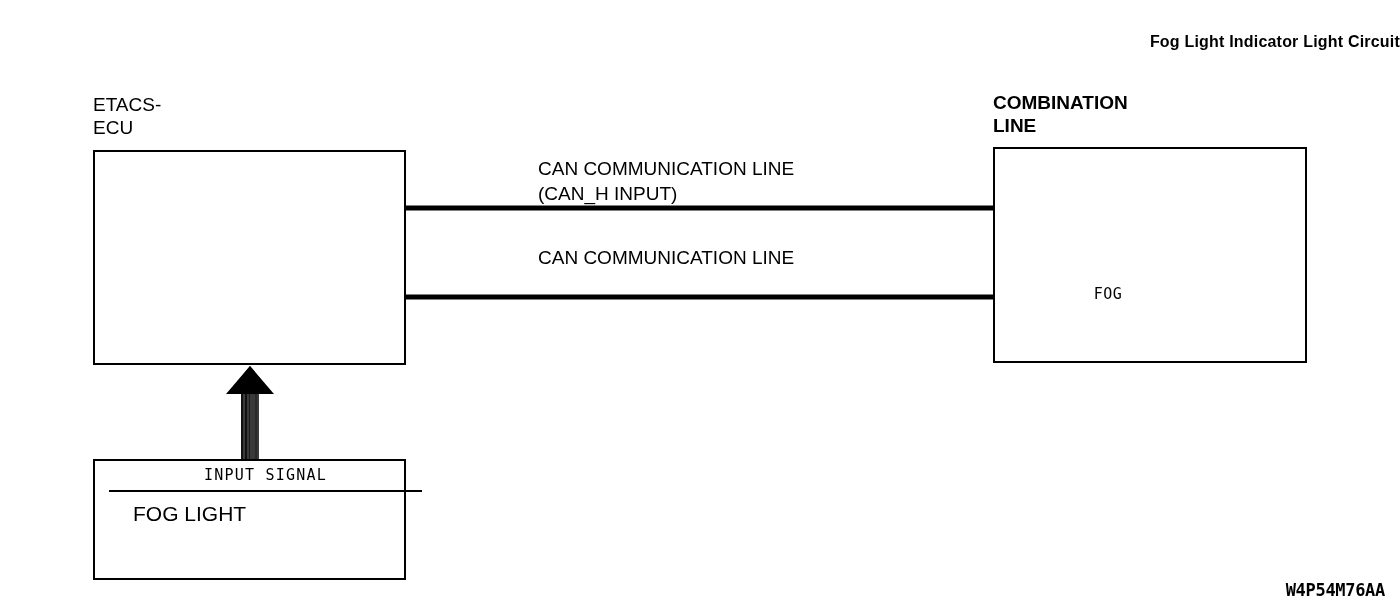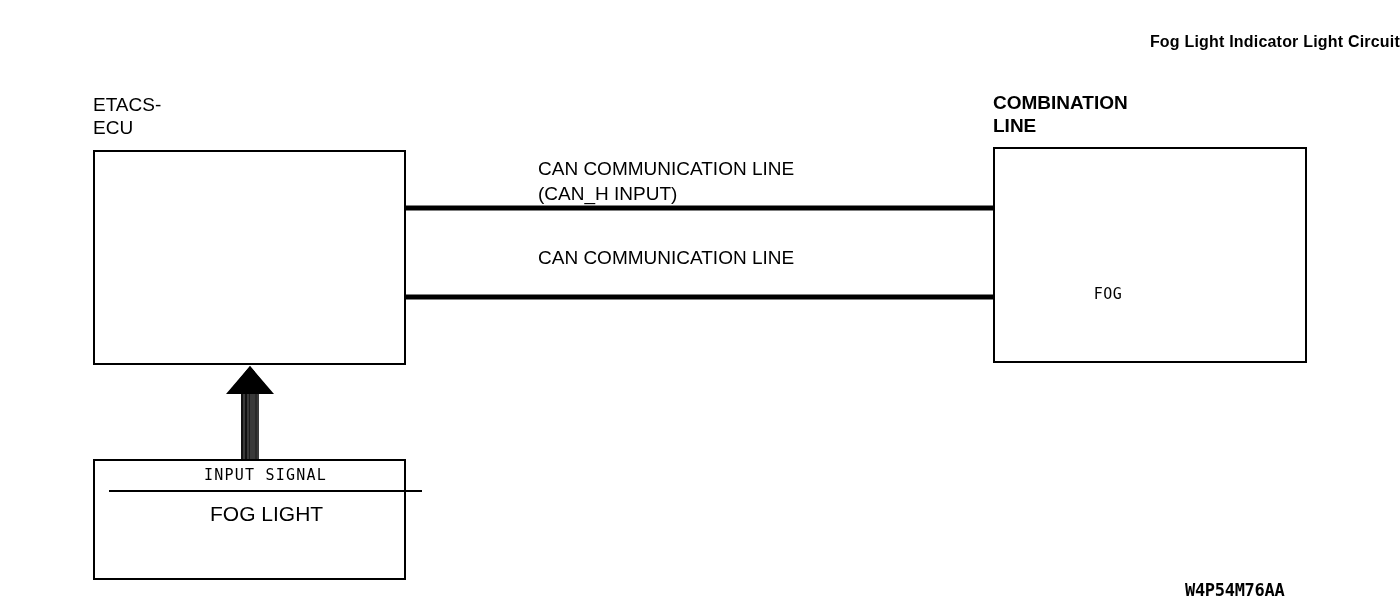--- a/index.html
+++ b/index.html
@@ -57,23 +57,23 @@
     justify-content: center;
     margin-left: 16px;
   }
   .switch-header-text {
     font-family: "DejaVu Sans Mono", monospace;
     font-size: 15px;
     letter-spacing: 1.2px;
     white-space: nowrap;
   }
   .switch-body {
-    left: 108px; top: 500px; width: 313px; height: 70px;
+    left: 93px; top: 500px; width: 313px; height: 70px;
     display: block;
-    padding-left: 102px;
+    padding-left: 40px;
     box-sizing: border-box;
   }
   .switch-body .line {
     font-size: 21px;
     line-height: 27px;
     white-space: nowrap;
   }
 
   
   .caption {
@@ -102,20 +102,21 @@
     font-family: "DejaVu Sans Mono", monospace;
     font-size: 15px;
     letter-spacing: 0.5px;
   }
 
   
   .footer-code {
     left: 1185px;
     top: 580px;
     width: 200px;
+    text-align: right;
     font-family: "DejaVu Sans Mono", monospace;
     font-size: 17px;
     font-weight: bold;
     letter-spacing: -0.3px;
     white-space: nowrap;
   }
 </style>
 </head>
 <body>
 

